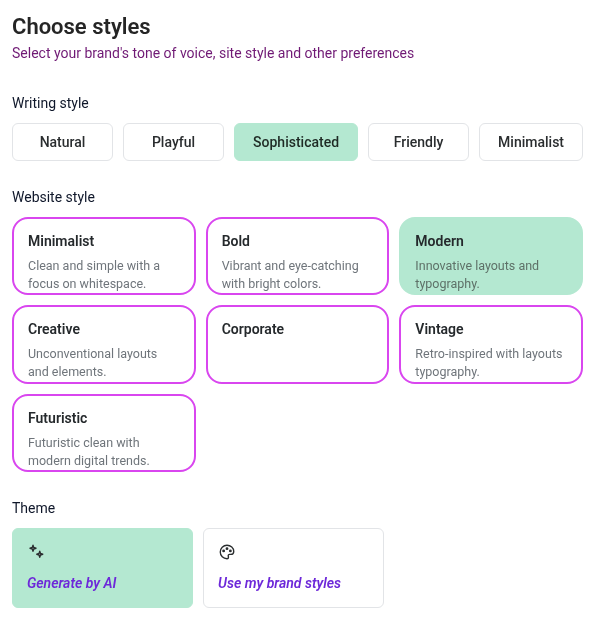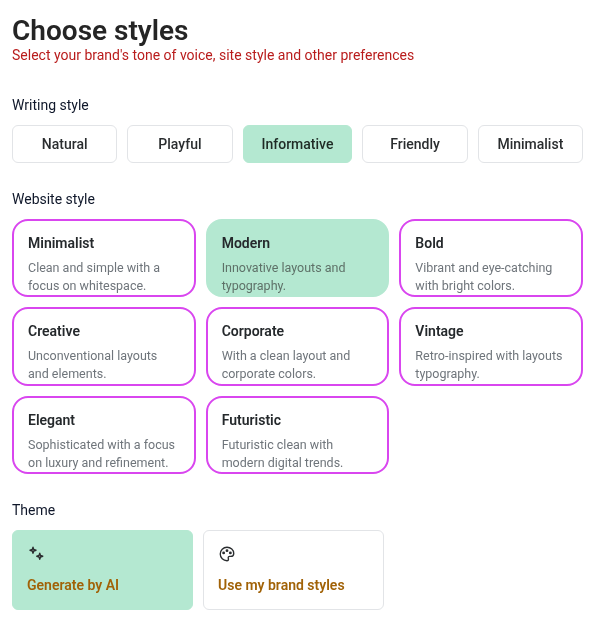--- a/index.html
+++ b/index.html
@@ -8,27 +8,28 @@
       padding: 0;
     }
     body {
       font-family: -apple-system, BlinkMacSystemFont, "Segoe UI", Roboto, Helvetica, Arial, sans-serif;
       background: #ffffff;
       padding: 14px 12px;
       width: 595px;
       color: #1a1a1a;
     }
     .page-title {
-      font-size: 28px;
+      font-size: 22px;
       font-weight: 600;
       color: #252525;
+      margin-bottom: 6px;
     }
     .page-subtitle {
       font-size: 14px;
-      color: #b91c1c;
+      color: #701a75;
       margin-bottom: 34px;
     }
     .section-label {
       font-size: 14px;
       font-weight: 400;
       color: #0f172a;
       margin-bottom: 12px;
     }
     .writing-row {
       display: flex;
@@ -102,67 +103,63 @@
     }
     .theme-icon {
       width: 18px;
       height: 18px;
       margin-bottom: 14px;
       display: block;
     }
     .theme-title {
       font-size: 14px;
       font-weight: 600;
-      color: #a16207;
+      color: #6d28d9;
+      font-style: italic;
     }
   </style>
 </head>
 <body>
 
 <h1 class="page-title">Choose styles</h1>
 <p class="page-subtitle">Select your brand's tone of voice, site style and other preferences</p>
 
 <div class="section-label">Writing style</div>
 <div class="writing-row">
   <div class="chip">Natural</div>
   <div class="chip">Playful</div>
-  <div class="chip selected">Informative</div>
+  <div class="chip selected">Sophisticated</div>
   <div class="chip">Friendly</div>
   <div class="chip">Minimalist</div>
 </div>
 
 <div class="section-label">Website style</div>
 <div class="website-grid">
   <div class="card">
     <div class="card-title">Minimalist</div>
     <div class="card-desc">Clean and simple with a focus on whitespace.</div>
   </div>
+  <div class="card">
+    <div class="card-title">Bold</div>
+    <div class="card-desc">Vibrant and eye-catching with bright colors.</div>
+  </div>
   <div class="card selected">
     <div class="card-title">Modern</div>
     <div class="card-desc">Innovative layouts and typography.</div>
-  </div>
-  <div class="card">
-    <div class="card-title">Bold</div>
-    <div class="card-desc">Vibrant and eye-catching with bright colors.</div>
   </div>
   <div class="card">
     <div class="card-title">Creative</div>
     <div class="card-desc">Unconventional layouts and elements.</div>
   </div>
   <div class="card">
     <div class="card-title">Corporate</div>
-    <div class="card-desc">With a clean layout and corporate colors.</div>
   </div>
   <div class="card">
     <div class="card-title">Vintage</div>
     <div class="card-desc">Retro-inspired with layouts typography.</div>
-  </div>
-  <div class="card">
-    <div class="card-title">Elegant</div>
-    <div class="card-desc">Sophisticated with a focus on luxury and refinement.</div>
   </div>
   <div class="card">
     <div class="card-title">Futuristic</div>
     <div class="card-desc">Futuristic clean with modern digital trends.</div>
   </div>
 </div>
 
 <div class="section-label">Theme</div>
 <div class="theme-row">
   <div class="theme-card selected">

